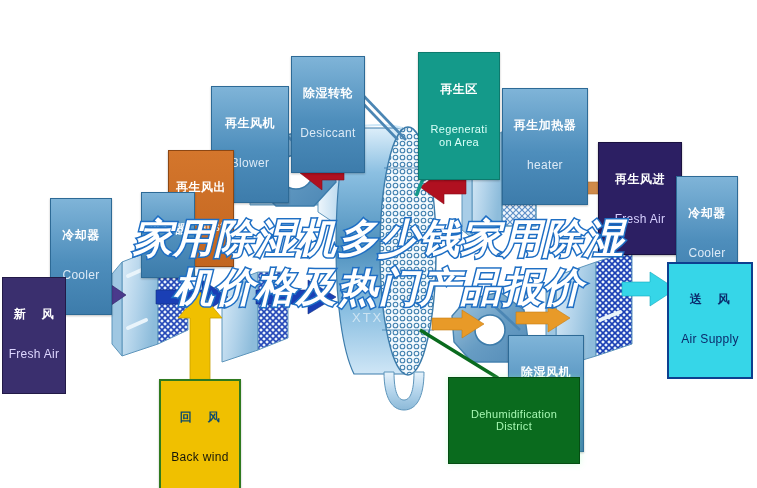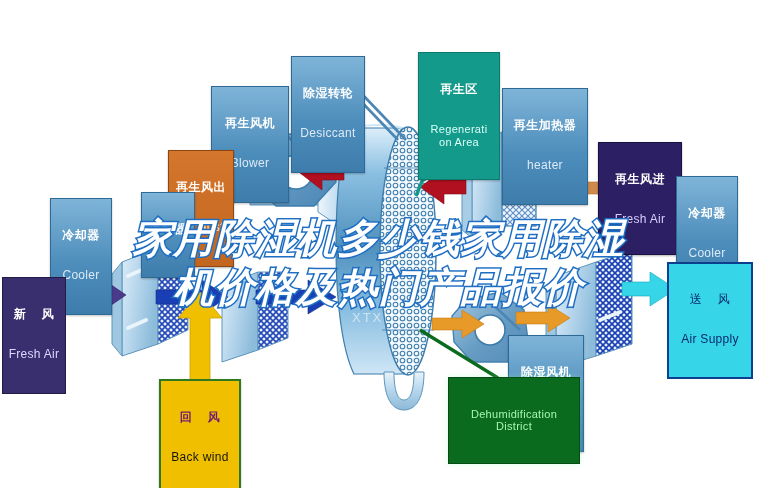--- a/index.html
+++ b/index.html
@@ -31,28 +31,28 @@
 
   .purple{background:#2c1f63;border:1px solid #1a1140;color:#e6e1ff;
           box-shadow:0 1px 2px rgba(0,0,0,.3);}
   .purple .cn{color:#ffffff;} .purple .en{color:#d7d0ff;}
 
   .purple2{background:#3a2f6e;border:1px solid #221a47;color:#ded8ff;}
   .purple2 .cn{color:#ffffff;} .purple2 .en{color:#ddd6ff;}
 
   .yellow{background:#f0c000;border:2px solid #2f7a1f;color:#1a1a00;
           box-shadow:0 1px 2px rgba(0,0,0,.25);}
-  .yellow .cn{color:#701a75;} .yellow .en{color:#17170a;}
+  .yellow .cn{color:#0c4a6e;} .yellow .en{color:#17170a;}
 
   .green{background:#0a6b1e;border:1px solid #054d13;color:#9df4a8;
          box-shadow:0 0 6px rgba(140,255,170,.35);}
   .green .cn{color:#b9ffc4;} .green .en{color:#a6f7b2;}
 
   .cyan{background:#36d6e8;border:2px solid #0d3f8f;color:#0b2a6b;}
-  .cyan .cn{color:#0b2a6b;font-weight:normal;} .cyan .en{color:#0b2a6b;}
+  .cyan .cn{color:#0b2a6b;font-weight:bold;} .cyan .en{color:#0b2a6b;}
 
   
   #wm{position:absolute;left:0;right:0;top:214px;z-index:90;text-align:center;
       font-size:40px;font-weight:bold;font-style:italic;line-height:1.22;
       color:#ffffff;letter-spacing:1px;
       -webkit-text-stroke:3px #1f6fc4;
       paint-order:stroke fill;
       text-shadow:0 0 1px #1f6fc4;}
   #wm span{display:block;white-space:nowrap;}
   #wm .l2{}

